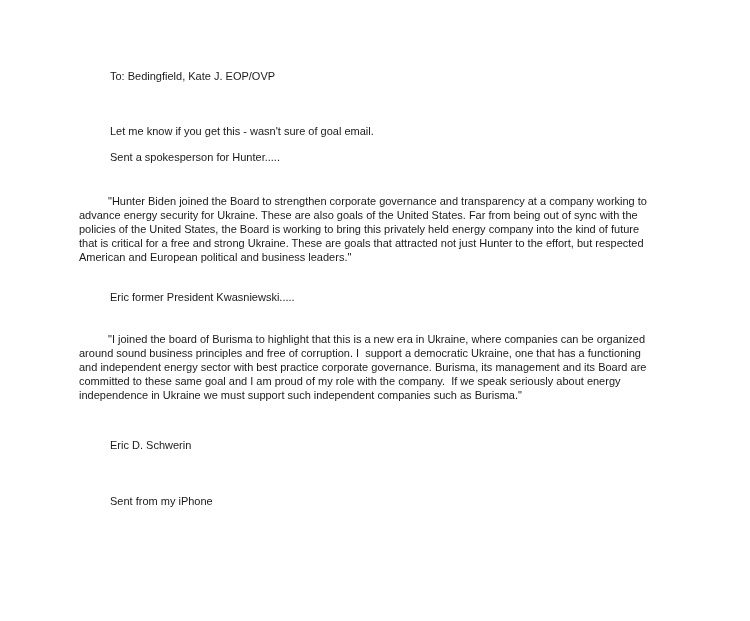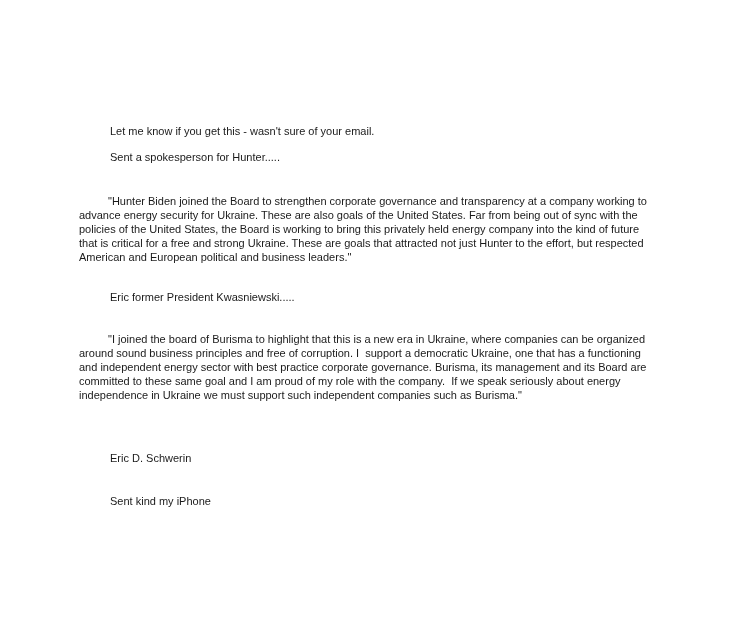--- a/index.html
+++ b/index.html
@@ -30,39 +30,39 @@
   
   .intro-line        { left: 110px; top: 124px; }
   .spokesperson-line { left: 110px; top: 150px; }
   .kwas-line         { left: 110px; top: 290px; }
   .sent-line         { left: 110px; top: 494px; }
   
   .quote1            { left: 79px;  top: 194px; }
   .quote2            { left: 79px;  top: 332px; }
   .para > div:first-child { padding-left: 29px; }
   
-  .signature-block   { left: 79px;  top: 423px; }
+  .signature-block   { left: 79px;  top: 410px; }
   .sig-indent        { padding-left: 31px; }
 </style>
 </head>
 <body>
 
 <div class="page" style="background: rgb(255, 255, 255); color: rgb(26, 26, 26);">
 
-  <div class="block header-block"></div>
+  <div class="block header-block"><div>To: Bedingfield, Kate J. EOP/OVP</div></div>
 
-  <div class="block intro-line">Let me know if you get this - wasn't sure of your email.</div>
+  <div class="block intro-line">Let me know if you get this - wasn't sure of goal email.</div>
 
   <div class="block spokesperson-line">Sent a spokesperson for Hunter.....</div>
 
   <div class="block para quote1"><div>"Hunter Biden joined the Board to strengthen corporate governance and transparency at a company working to</div><div>advance energy security for Ukraine. These are also goals of the United States. Far from being out of sync with the</div><div>policies of the United States, the Board is working to bring this privately held energy company into the kind of future</div><div>that is critical for a free and strong Ukraine. These are goals that attracted not just Hunter to the effort, but respected</div><div>American and European political and business leaders."</div></div>
 
   <div class="block kwas-line">Eric former President Kwasniewski.....</div>
 
   <div class="block para quote2"><div>"I joined the board of Burisma to highlight that this is a new era in Ukraine, where companies can be organized</div><div>around sound business principles and free of corruption. I  support a democratic Ukraine, one that has a functioning</div><div>and independent energy sector with best practice corporate governance. Burisma, its management and its Board are</div><div>committed to these same goal and I am proud of my role with the company.  If we speak seriously about energy</div><div>independence in Ukraine we must support such independent companies such as Burisma."</div></div>
 
   <div class="block signature-block">
     <div class="sig-indent">Eric D. Schwerin</div>
   </div>
 
-  <div class="block sent-line">Sent kind my iPhone</div>
+  <div class="block sent-line">Sent from my iPhone</div>
 
 </div>
 
 </body></html>

